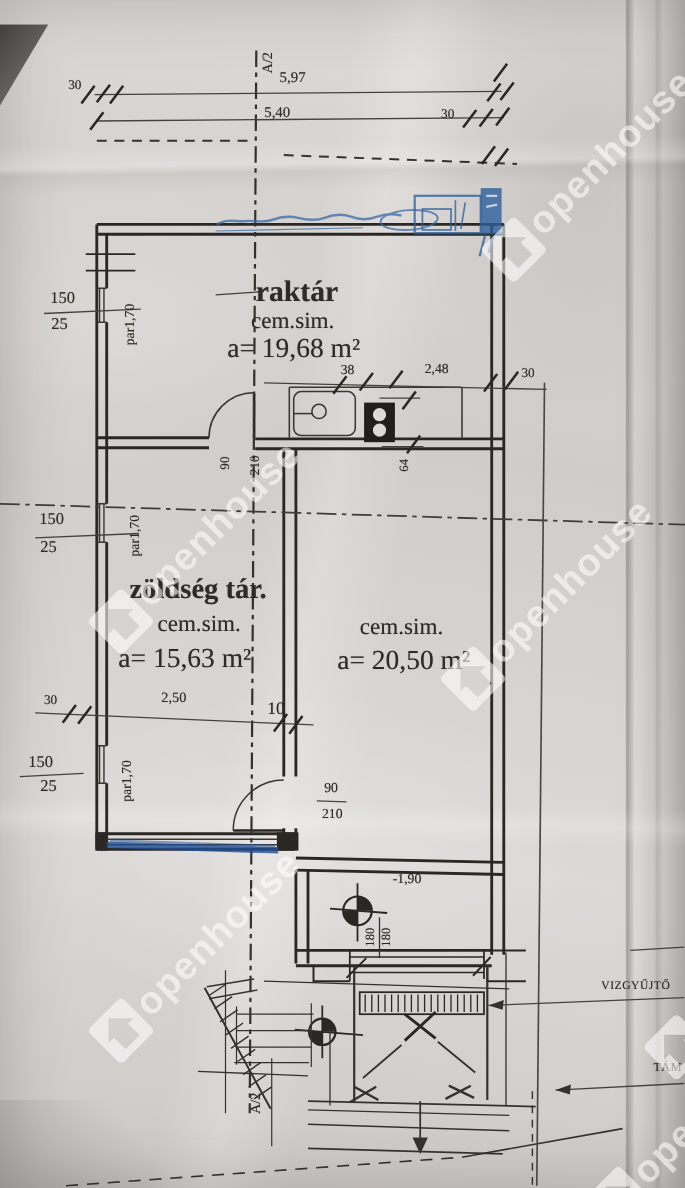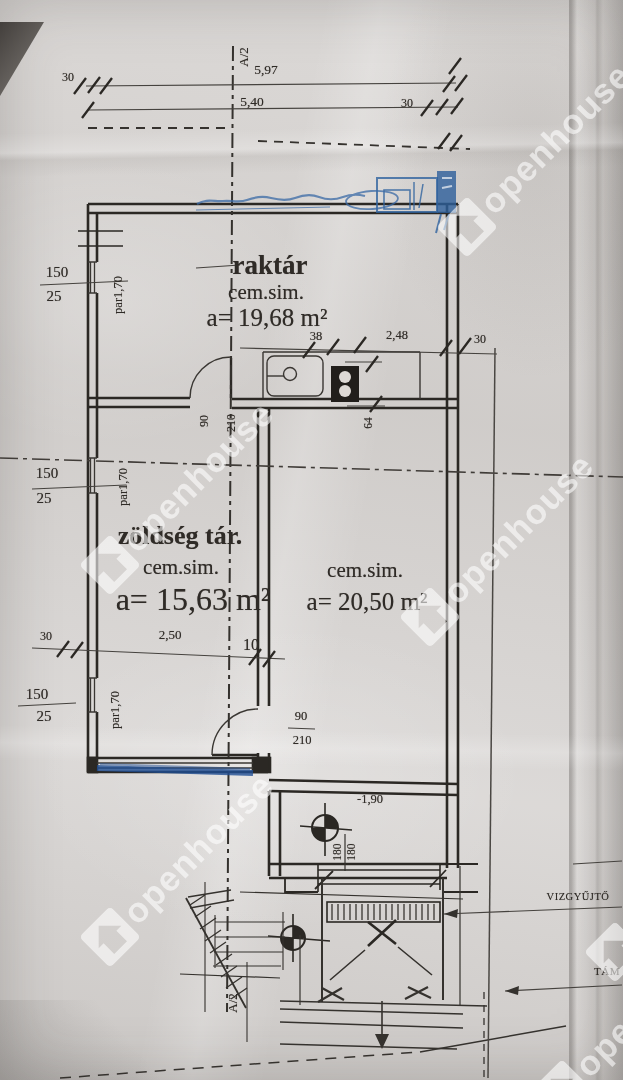--- a/index.html
+++ b/index.html
@@ -231,27 +231,27 @@
 
   <div class="lbl rot" style="left:204px;top:421px;font-size:12px">90</div>
   <div class="lbl rot" style="left:231px;top:423px;font-size:12px">210</div>
 
   <div class="lbl" style="left:47px;top:473px;font-size:15px">150</div>
   <div class="lbl" style="left:44px;top:498px;font-size:15px">25</div>
   <div class="lbl rot" style="left:123px;top:487px;font-size:12.5px">par1,70</div>
 
   <div class="lbl b" style="left:180px;top:536px;font-size:26px">zöldség tár.</div>
   <div class="lbl" style="left:181px;top:567px;font-size:21px">cem.sim.</div>
-  <div class="lbl" style="left:193px;top:599px;font-size:32px">a= 15,63 m²</div>
+  <div class="lbl" style="left:168px;top:599px;font-size:25px">a= 15,63 m²</div>
 
   <div class="lbl" style="left:365px;top:570px;font-size:21px">cem.sim.</div>
   <div class="lbl" style="left:367px;top:601px;font-size:25px">a= 20,50 m²</div>
 
   <div class="lbl" style="left:46px;top:636px;font-size:12px">30</div>
-  <div class="lbl" style="left:170px;top:634px;font-size:13px">2,50</div>
+  <div class="lbl" style="left:158px;top:634px;font-size:13px">2,50</div>
   <div class="lbl" style="left:251px;top:645px;font-size:16px">10</div>
 
   <div class="lbl" style="left:37px;top:694px;font-size:15px">150</div>
   <div class="lbl" style="left:44px;top:716px;font-size:15px">25</div>
   <div class="lbl rot" style="left:115px;top:710px;font-size:12.5px">par1,70</div>
 
   <div class="lbl" style="left:301px;top:716px;font-size:12.5px">90</div>
   <div class="lbl" style="left:302px;top:740px;font-size:12.5px">210</div>
 
   <div class="lbl" style="left:370px;top:799px;font-size:12.5px">-1,90</div>

